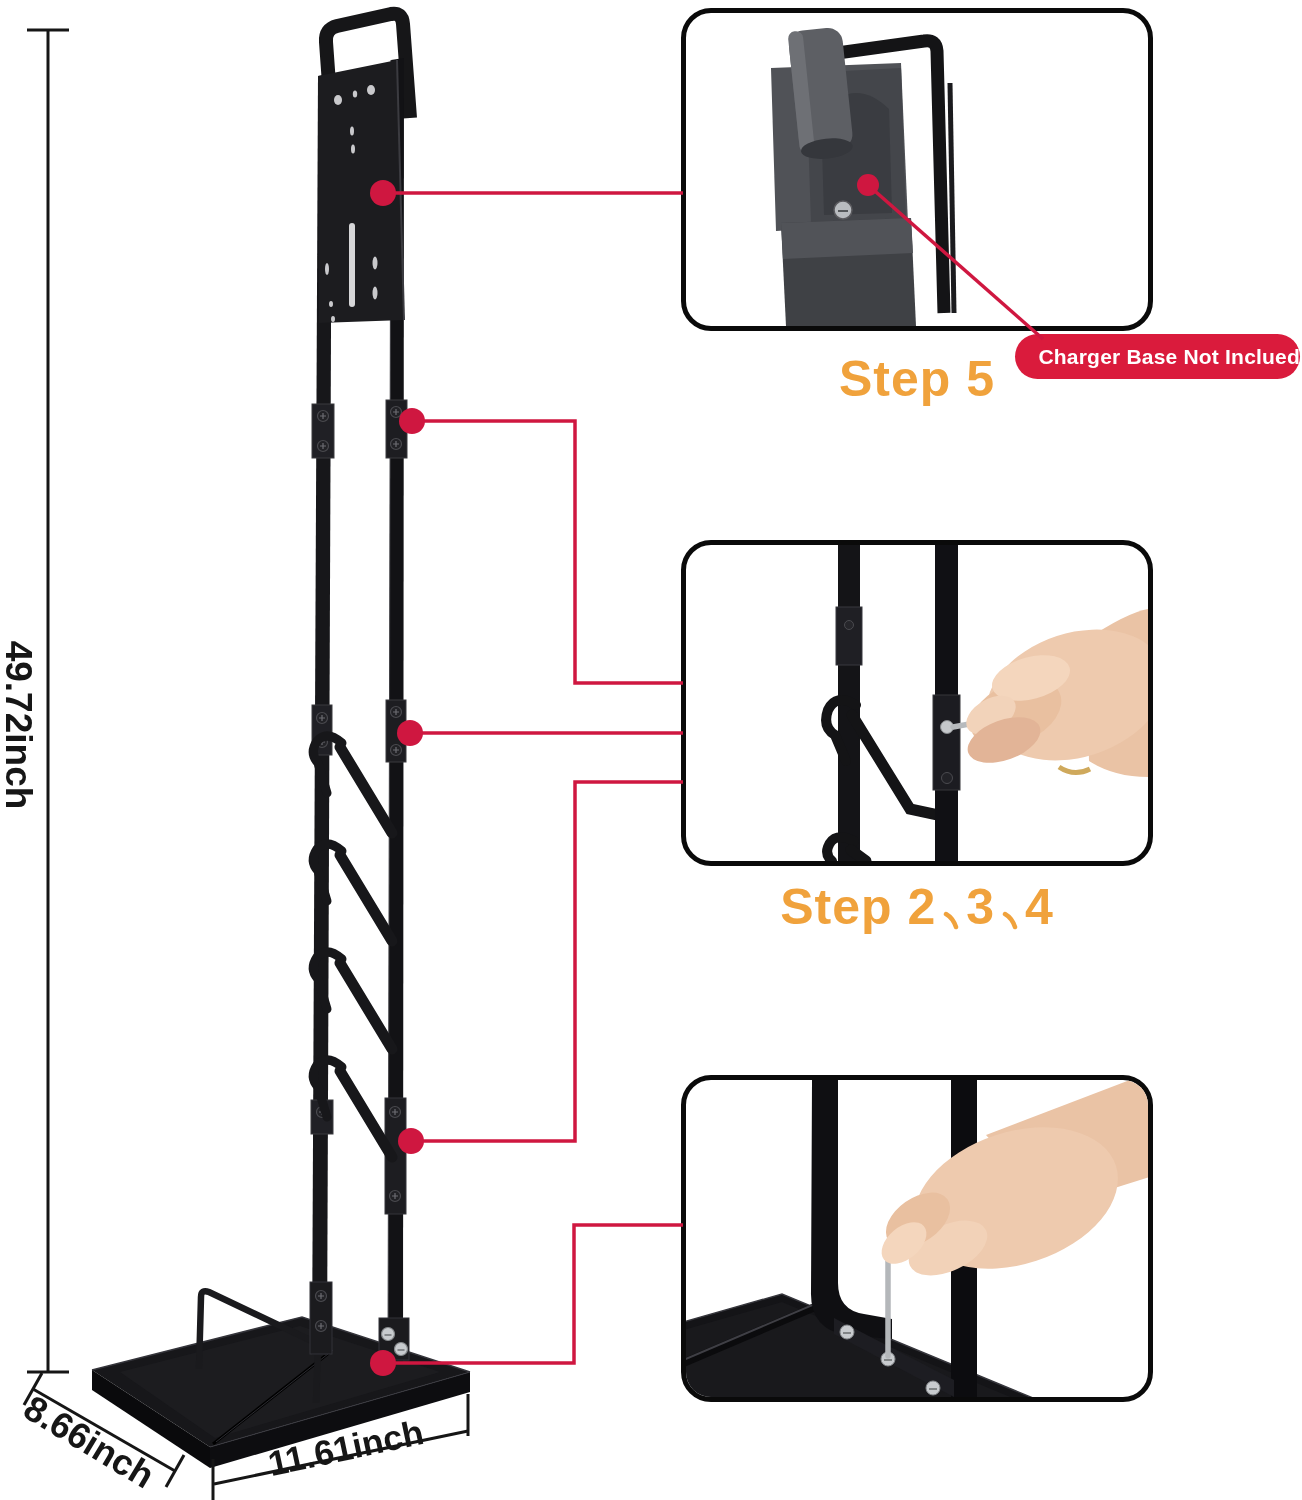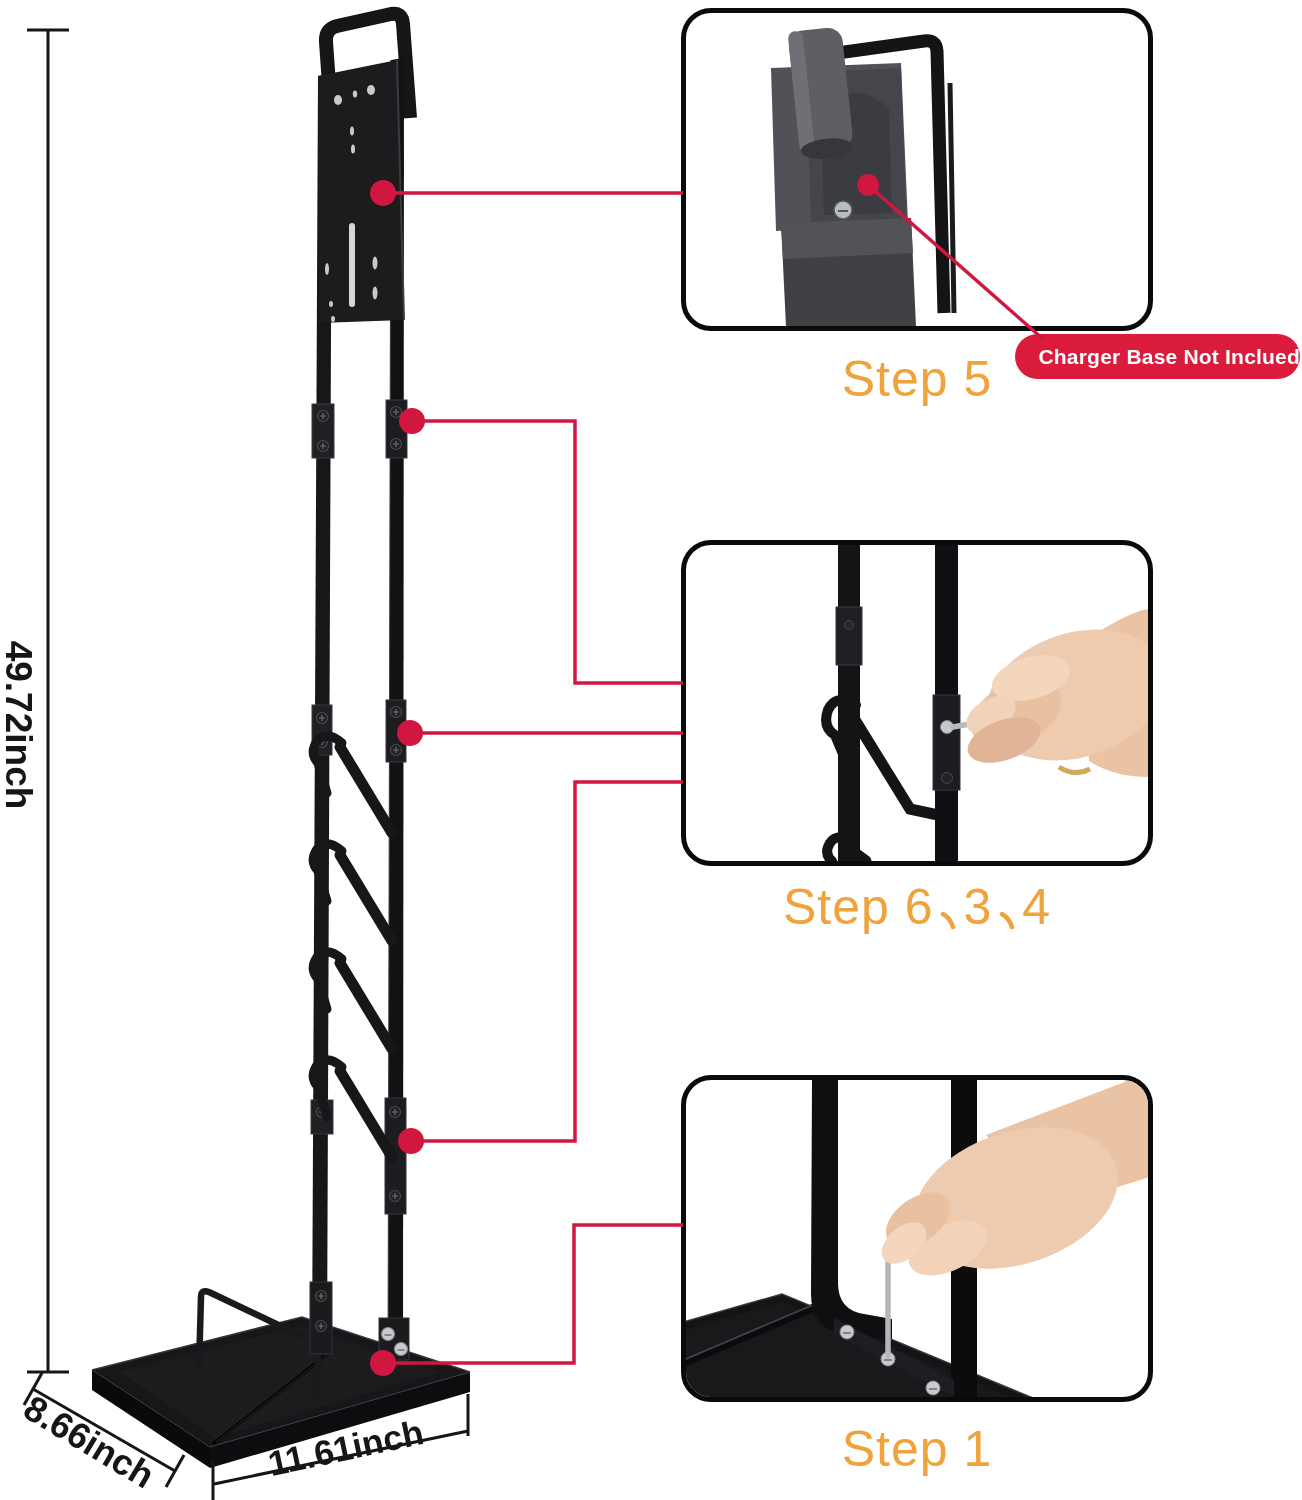--- a/index.html
+++ b/index.html
@@ -2,21 +2,21 @@
 <html><head>
 <meta charset="utf-8">
 <style>
   html,body{margin:0;padding:0;background:#fff;}
   #canvas{position:relative;width:1302px;height:1500px;background:#fff;overflow:hidden;
           font-family:"Liberation Sans",sans-serif;}
   svg{display:block;}
   .layer{position:absolute;left:0;top:0;pointer-events:none;}
   .inset{position:absolute;box-sizing:border-box;border:5px solid #0a0a0a;border-radius:30px;
          background:#fff;overflow:hidden;}
-  .caption{position:absolute;color:#f0a23c;font-weight:normal;font-size:50px;
+  .caption{position:absolute;color:#f0a23c;font-weight:bold;font-size:50px;
            text-align:center;letter-spacing:1px;white-space:nowrap;}
   .caption .sep{display:inline-block;margin:0 7px;transform:translateY(6px);}
   .badge{position:absolute;left:1015px;top:334px;width:285px;height:45px;border-radius:23px;
          background:#da1b3c;color:#fff;font-weight:bold;font-size:21px;line-height:45px;
          text-align:right;letter-spacing:.2px;}
   .dim{position:absolute;color:#161616;font-weight:bold;font-size:37px;text-align:center;
        white-space:nowrap;}
   .dim-h{width:220px;height:42px;left:-92px;top:704px;transform:rotate(90deg);}
   .dim-d{width:200px;height:42px;left:-11px;top:1421px;transform:rotate(31deg);font-size:36px;}
   .dim-w{width:240px;height:42px;left:226px;top:1428px;transform:rotate(-12deg);font-size:35px;}
@@ -257,24 +257,23 @@
     </g>
   </svg>
 
   <div class="dim dim-h">49.72inch</div>
   <div class="dim dim-d">8.66inch</div>
   <div class="dim dim-w">11.61inch</div>
 
   <div class="caption" style="left:681px;top:350px;width:472px;">Step 5</div>
 
   <div class="caption" style="left:681px;top:878px;width:472px;">
-    <span>Step 6</span><span class="sep"><svg width="16" height="20">
+    <span>Step 2</span><span class="sep"><svg width="16" height="20">
           <path d="M3,4 Q10,8 13,17" stroke="#f0a23c" stroke-width="4.5" fill="none" stroke-linecap="round"></path>
         </svg></span><span>3</span><span class="sep"><svg width="16" height="20">
           <path d="M3,4 Q10,8 13,17" stroke="#f0a23c" stroke-width="4.5" fill="none" stroke-linecap="round"></path>
         </svg></span><span>4</span>
   </div>
 
-  <div class="caption" style="left:681px;top:1420px;width:472px;">Step 1</div>
 
   <div class="badge">Charger Base Not Inclued</div>
 
 </div>
 
 </body></html>

